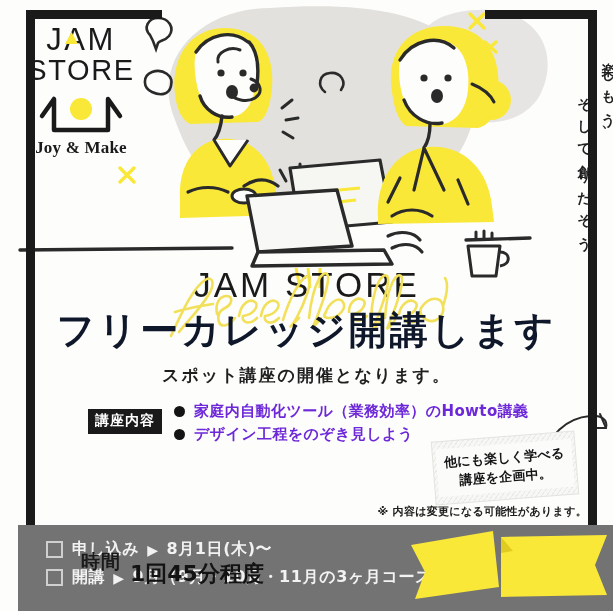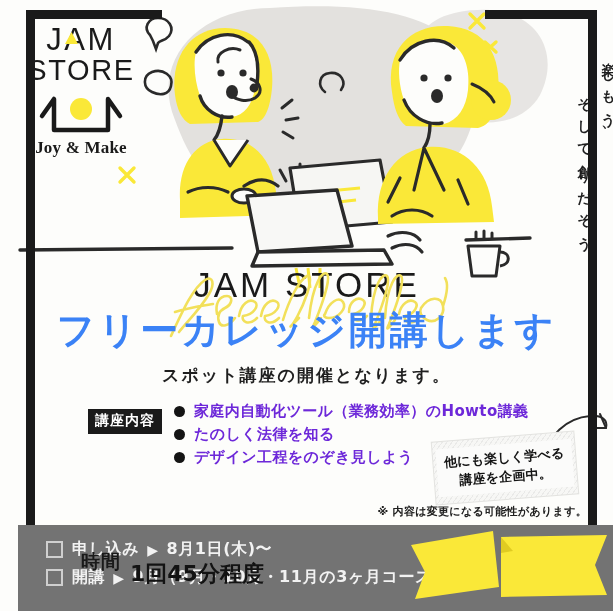--- a/index.html
+++ b/index.html
@@ -119,21 +119,21 @@
     left: 0; top: 4px;
     width: 613px;
     text-align: center;
     z-index: 3;
     pointer-events: none;
   }
   .h-main {
     font-size: 38px;
     font-weight: 700;
     letter-spacing: 3px;
-    color: #3b82f6;
+    color: #0f172a;
     line-height: 1.25;
     margin-top: 2px;
     position: relative;
     z-index: 4;
     font-family: "DejaVu Sans", sans-serif;
   }
   .h-sub {
     font-size: 17px;
     font-weight: 700;
     letter-spacing: 2px;
@@ -468,24 +468,20 @@
 
   <div class="content-area">
     <div class="content-label">講座内容</div>
     <div class="bullet-list">
       <div class="bullet-item">
         <span class="bullet-dot"></span>
         <span>家庭内自動化ツール（業務効率）のHowto講義</span>
       </div>
       <div class="bullet-item">
         <span class="bullet-dot"></span>
-        <span>たのしく法律を知る</span>
-      </div>
-      <div class="bullet-item">
-        <span class="bullet-dot"></span>
         <span>デザイン工程をのぞき見しよう</span>
       </div>
     </div>
     <div class="fineprint">※ 内容は変更になる可能性があります。</div>
   </div>
 
   <svg class="note-arrow" viewBox="0 0 72 62">
     <path d="M4 48 C8 26 26 8 50 6 C62 5 68 10 66 18" fill="none" stroke="#2a2a2a" stroke-width="2" stroke-linecap="round"></path>
     <path d="M60 4 L66 18 L54 18" fill="none" stroke="#2a2a2a" stroke-width="2" stroke-linecap="round" stroke-linejoin="round"></path>
   </svg>

